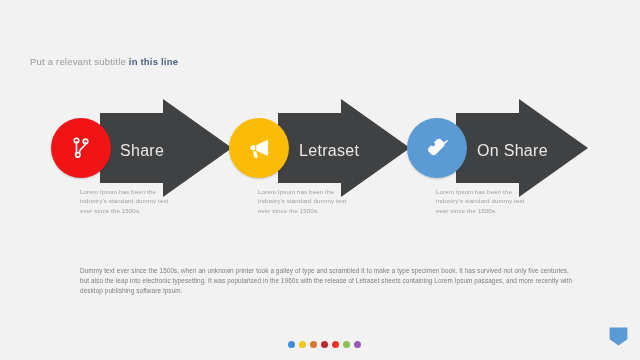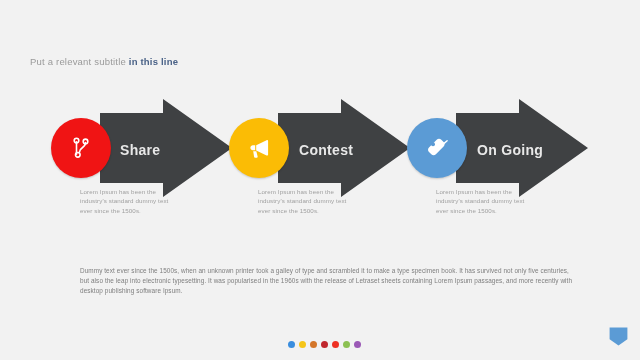--- a/index.html
+++ b/index.html
@@ -48,25 +48,24 @@
     height: 360px;
   }
   .arrow-svg {
     position: absolute;
     left: 0;
     top: 0;
   }
 
   .step-label {
     position: absolute;
-    font-size: 14px;
+    font-size: 16px;
     color: #e8e8e8;
     letter-spacing: .3px;
     white-space: nowrap;
-    font-weight: bold;
   }
 
   
   .circle {
     position: absolute;
     width: 60px;
     height: 60px;
     border-radius: 50%;
     display: flex;
     align-items: center;
@@ -143,22 +142,22 @@
     <svg class="arrow-svg" width="640" height="360" viewBox="0 0 640 360">
 
       <polygon fill="#3f4143" points="100,113 163,113 163,99 232,148 163,197 163,183 100,183"></polygon>
 
       <polygon fill="#3f4143" points="278,113 341,113 341,99 410,148 341,197 341,183 278,183"></polygon>
 
       <polygon fill="#3f4143" points="456,113 519,113 519,99 588,148 519,197 519,183 456,183"></polygon>
     </svg>
 
     <div class="step-label" style="left:120px; top:142px;">Share</div>
-    <div class="step-label" style="left:299px; top:142px;">Contest</div>
-    <div class="step-label" style="left:477px; top:142px;">On Going</div>
+    <div class="step-label" style="left:299px; top:142px;">Letraset</div>
+    <div class="step-label" style="left:477px; top:142px;">On Share</div>
   </div>
 
   <div class="circle" style="left:51px; top:118px; background:#f01414;">
     <svg width="26" height="26" viewBox="0 0 26 26">
       <g stroke="#ffffff" stroke-width="1.6" fill="none" stroke-linecap="round">
         <path d="M8.5 6.8 L8.5 19.2"></path>
         <path d="M17.5 7.6 C17.5 13.5 11.5 12.0 11.5 17.0"></path>
       </g>
       <circle cx="8.5" cy="5.6" r="2.3" fill="none" stroke="#ffffff" stroke-width="1.6"></circle>
       <circle cx="17.5" cy="6.4" r="2.3" fill="none" stroke="#ffffff" stroke-width="1.6"></circle>

